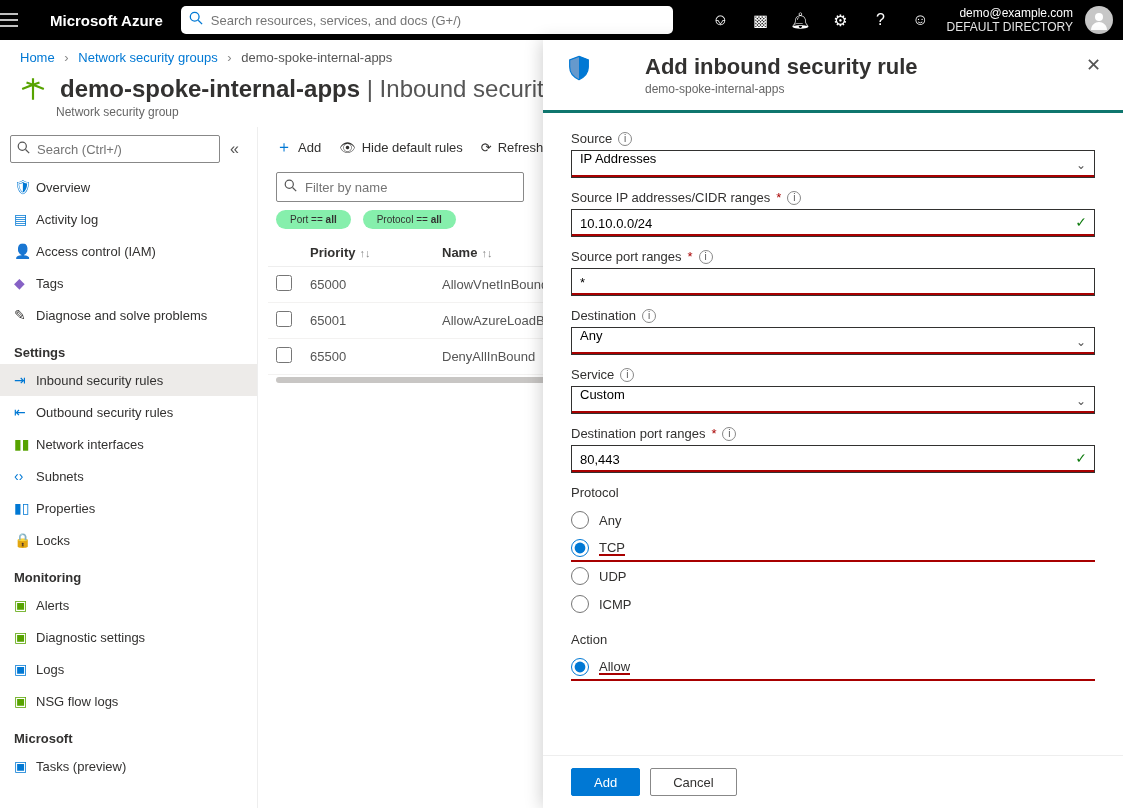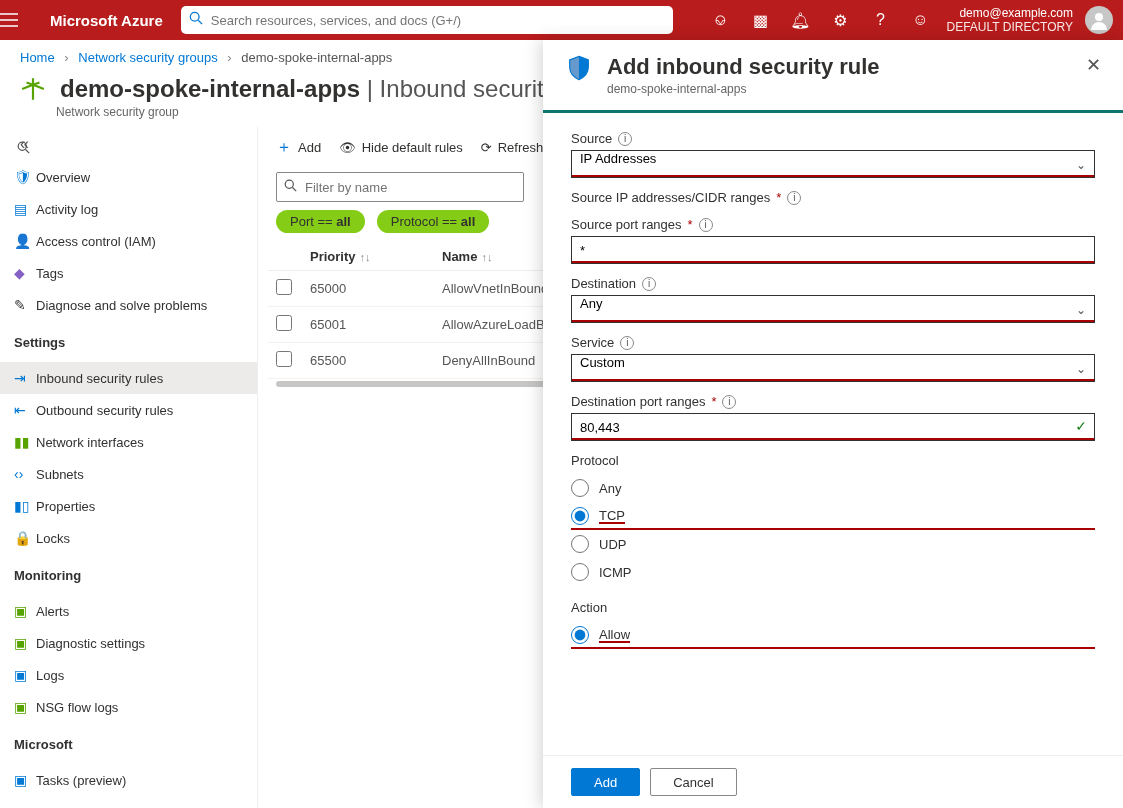--- a/index.html
+++ b/index.html
@@ -1,19 +1,19 @@
 <!DOCTYPE html>
 <html><head>
 <meta charset="utf-8">
 <style>
 * { box-sizing: border-box; margin: 0; padding: 0; font-family: "Segoe UI", Arial, sans-serif; }
 body { width: 1123px; height: 808px; overflow: hidden; background: #fff; position: relative; }
 
 
-.topbar { height: 40px; background: #b91c1c; display: flex; align-items: center; color: #fff; font-size: 13px; }
+.topbar { height: 40px; background: #000000; display: flex; align-items: center; color: #fff; font-size: 13px; }
 .topbar .ham { width: 44px; text-align: center; cursor: pointer; }
 .topbar .brand { font-weight: 600; font-size: 15px; padding: 0 18px 0 6px; }
 .topbar .searchwrap { flex: 0 0 492px; }
 .topbar .search { width: 100%; height: 28px; border: none; border-radius: 5px; padding: 0 10px 0 30px; font-size: 13px; background: #fff; color: #555; }
 .topbar .searchbox { position: relative; }
 .topbar .searchbox .sicon { position: absolute; left: 8px; top: 5px; color: #0078d4; }
 .topbar .spacer { flex: 1; }
 .topbar .tbicon { width: 40px; text-align: center; cursor: pointer; font-size: 16px; }
 .topbar .acct { text-align: right; padding: 0 6px; line-height: 14px; }
 .topbar .acct .em { font-size: 12px; }
@@ -38,46 +38,46 @@
 
 
 .side { width: 258px; border-right: 1px solid #eee; overflow-y: auto; padding-top: 4px; }
 .side .sidesearch { margin: 4px 10px 8px; position: relative; display:flex; align-items:center; }
 .side .sidesearch input { width: 210px; height: 28px; border: 1px solid #888; border-radius: 2px; padding: 0 8px 0 26px; font-size: 13px; }
 .side .sidesearch .sicon { position: absolute; left: 7px; top: 6px; color: #555; font-size: 13px; }
 .side .collapse { margin-left: 10px; color: #555; cursor: pointer; }
 .side .sitem { display: flex; align-items: center; height: 32px; padding: 0 14px; font-size: 13px; color: #323130; cursor: pointer; }
 .side .sitem.active { background: #edebe9; }
 .side .sitem .ic { width: 22px; font-size: 14px; }
-.side .sgroup { padding: 14px 14px 12px; font-size: 13px; font-weight: 600; color: #323130; }
+.side .sgroup { padding: 14px 14px 4px; font-size: 13px; font-weight: 600; color: #323130; }
 
 
 .content { flex: 1; padding: 6px 0 0 10px; min-width: 0; }
 .toolbar { display: flex; align-items: center; gap: 18px; padding: 4px 8px 10px; font-size: 13px; color: #323130; }
 .toolbar .tbtn { display: flex; align-items: center; gap: 6px; cursor: pointer; color: #323130; }
 .toolbar .plus { color: #0078d4; font-size: 16px; font-weight: 400; }
 .filterbox { position: relative; margin: 4px 8px 8px; }
 .filterbox input { width: 248px; height: 30px; border: 1px solid #888; border-radius: 2px; padding: 0 8px 0 28px; font-size: 13px; }
 .filterbox .sicon { position: absolute; left: 8px; top: 7px; color: #555; }
 .pills { display: flex; gap: 12px; padding: 0 8px 10px; }
-.pill { background: #84cc16; border-radius: 12px; padding: 4px 14px; font-size: 13px; color: #323130; }
+.pill { background: #86efac; border-radius: 12px; padding: 4px 14px; font-size: 10px; color: #323130; }
 .pill b { font-weight: 600; }
 .thead { display: flex; padding: 6px 8px; font-size: 13px; font-weight: 600; color: #323130; border-bottom: 1px solid #eee; }
 .thead .c1 { width: 34px; }
 .thead .c2 { width: 132px; }
 .thead .sort { font-size: 11px; color: #888; margin-left: 4px; }
 .trow { display: flex; align-items: center; padding: 8px 8px; font-size: 13px; color: #555; border-bottom: 1px solid #f3f2f1; }
 .trow .c1 { width: 34px; }
 .trow .c2 { width: 132px; }
 .trow input[type=checkbox] { width: 16px; height: 16px; }
 .tscroll { height: 6px; background: #c8c6c4; margin: 2px 8px 0; border-radius: 3px; }
 
 
 .panel { position: absolute; top: 40px; right: 0; bottom: 0; width: 580px; background: #fff; box-shadow: -2px 0 16px rgba(0,0,0,.18); display: flex; flex-direction: column; }
-.phead2 { display: flex; padding: 14px 22px 8px; }
+.phead2 { display: flex; padding: 14px 22px 8px; gap: 38px; }
 .phead2 .shield { font-size: 26px; margin-right: 14px; color:#0078d4; }
 .phead2 h2 { font-size: 22px; font-weight: 600; color: #323130; }
 .phead2 .ctx { font-size: 12px; color: #666; margin-top: 2px; }
 .phead2 .close { margin-left: auto; font-size: 18px; color: #555; cursor: pointer; }
 .pbody { flex: 1; overflow-y: auto; padding: 6px 28px 20px; border-top: 3px solid #0f766e; margin-top:6px; }
 .fld { margin: 12px 0 0; }
 .flabel { font-size: 13px; color: #323130; display: flex; align-items: center; gap: 6px; margin-bottom: 4px; }
 .flabel .req { color: #a80000; }
 .flabel .info { width: 14px; height: 14px; border: 1px solid #888; border-radius: 50%; font-size: 10px; display: inline-flex; align-items: center; justify-content: center; color: #555; }
 .sel, .inp { width: 100%; height: 28px; border: 1px solid #323130; font-size: 13px; padding: 0 28px 0 8px; background: #fff; position: relative; }
@@ -160,20 +160,21 @@
 <div class="main">
 
   <div class="side">
     <div class="sidesearch">
       <span class="sicon">
         <svg width="13" height="13" viewBox="0 0 16 16">
             <circle cx="6.5" cy="6.5" r="5" stroke="#555" stroke-width="1.5" fill="none"></circle>
             <line x1="10.5" y1="10.5" x2="15" y2="15" stroke="#555" stroke-width="1.5"></line>
           </svg>
       </span>
+      <input placeholder="Search (Ctrl+/)" style="">
       <span class="collapse">«</span>
     </div>
     <div id="side-top">
         <div class="sitem">
           <span class="ic" style="color:#0078d4">🛡</span>
           <span>Overview</span>
         </div>
         <div class="sitem">
           <span class="ic" style="color:#0078d4">▤</span>
           <span>Activity log</span>
@@ -326,20 +327,21 @@
           <div class="sel dirty"><span>IP Addresses</span><span class="chev">⌄</span></div>
         </div>
     </div>
 
     <div class="fld">
       <div class="flabel">
           <span>Source IP addresses/CIDR ranges</span>
           <span class="req">*</span>
           <span class="info">i</span>
         </div>
+      <div class="row valid"><input class="inp dirty" value="10.10.0.0/24" style=""></div>
     </div>
 
     <div class="fld">
       <div class="flabel">
           <span>Source port ranges</span>
           <span class="req">*</span>
           <span class="info">i</span>
         </div>
       <div class="row"><input class="inp dirty" value="*" style=""></div>
     </div>

